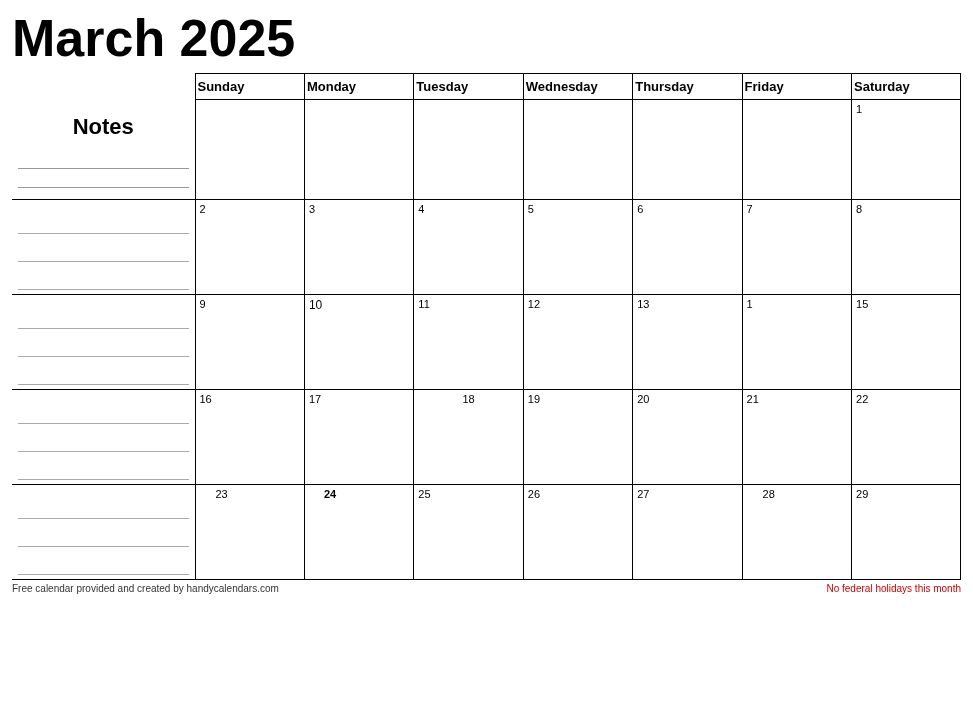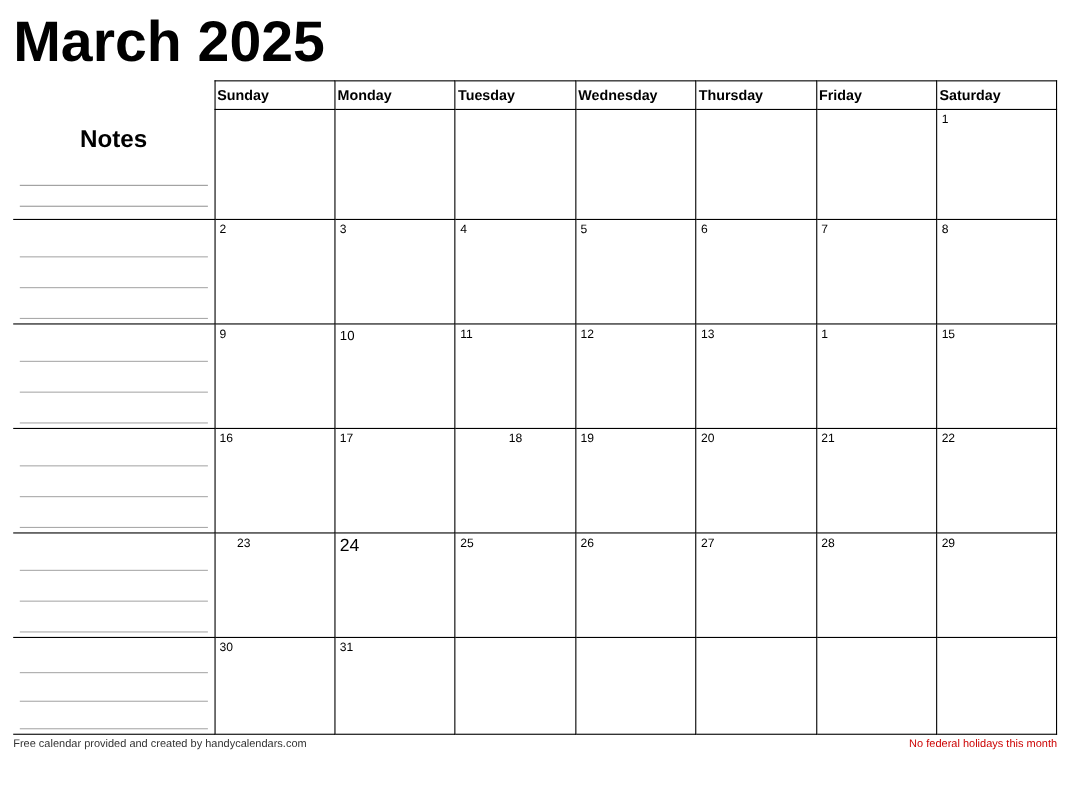--- a/index.html
+++ b/index.html
@@ -146,42 +146,26 @@
       </tr>
       <tr>
         <td style="border-right: 1px solid rgb(0, 0, 0); border-bottom: 1px solid rgb(0, 0, 0); vertical-align: top; height: 95px; position: relative; padding: 0px;">
           <div style="padding: 6px 6px 4px; height: 100%; display: flex; flex-direction: column;">
             <div style="border-bottom: 1px solid rgb(170, 170, 170); flex: 1 1 0%;"></div>
             <div style="border-bottom: 1px solid rgb(170, 170, 170); flex: 1 1 0%;"></div>
             <div style="border-bottom: 1px solid rgb(170, 170, 170); flex: 1 1 0%;"></div>
           </div>
         </td>
         <td style="border: 1px solid rgb(0, 0, 0); vertical-align: top; padding: 3px 20px; height: 95px; font-size: 11px;"><span>23</span></td>
-        <td style="border: 1px solid rgb(0, 0, 0); vertical-align: top; padding: 3px 4px; height: 95px; font-size: 16px;"><span>24</span></td>
+        <td style="border: 1px solid rgb(0, 0, 0); vertical-align: top; padding: 3px 19px; height: 95px; font-size: 11px; font-weight: bold;"><span>24</span></td>
         <td style="border: 1px solid rgb(0, 0, 0); vertical-align: top; padding: 3px 4px; height: 95px; font-size: 11px;"><span>25</span></td>
         <td style="border: 1px solid rgb(0, 0, 0); vertical-align: top; padding: 3px 4px; height: 95px; font-size: 11px;"><span>26</span></td>
         <td style="border: 1px solid rgb(0, 0, 0); vertical-align: top; padding: 3px 4px; height: 95px; font-size: 11px;"><span>27</span></td>
-        <td style="border: 1px solid rgb(0, 0, 0); vertical-align: top; padding: 3px 4px; height: 95px; font-size: 11px;"><span>28</span></td>
+        <td style="border: 1px solid rgb(0, 0, 0); vertical-align: top; padding: 3px 20px; height: 95px; font-size: 11px;"><span>28</span></td>
         <td style="border: 1px solid rgb(0, 0, 0); vertical-align: top; padding: 3px 4px; height: 95px; font-size: 11px;"><span>29</span></td>
-      </tr>
-      <tr>
-        <td style="border-right: 1px solid rgb(0, 0, 0); border-bottom: 1px solid rgb(0, 0, 0); vertical-align: top; height: 88px; position: relative; padding: 0px;">
-          <div style="padding: 6px 6px 4px; height: 100%; display: flex; flex-direction: column;">
-            <div style="border-bottom: 1px solid rgb(170, 170, 170); flex: 1 1 0%;"></div>
-            <div style="border-bottom: 1px solid rgb(170, 170, 170); flex: 1 1 0%;"></div>
-            <div style="border-bottom: 1px solid rgb(170, 170, 170); flex: 1 1 0%;"></div>
-          </div>
-        </td>
-        <td style="border: 1px solid rgb(0, 0, 0); vertical-align: top; padding: 3px 4px; height: 88px; font-size: 11px;"><span>30</span></td>
-        <td style="border: 1px solid rgb(0, 0, 0); vertical-align: top; padding: 3px 4px; height: 88px; font-size: 11px;"><span>31</span></td>
-        <td style="border: 1px solid rgb(0, 0, 0); vertical-align: top; padding: 3px 4px; height: 88px; font-size: 11px;"></td>
-        <td style="border: 1px solid rgb(0, 0, 0); vertical-align: top; padding: 3px 4px; height: 88px; font-size: 11px;"></td>
-        <td style="border: 1px solid rgb(0, 0, 0); vertical-align: top; padding: 3px 4px; height: 88px; font-size: 11px;"></td>
-        <td style="border: 1px solid rgb(0, 0, 0); vertical-align: top; padding: 3px 4px; height: 88px; font-size: 11px;"></td>
-        <td style="border: 1px solid rgb(0, 0, 0); vertical-align: top; padding: 3px 4px; height: 88px; font-size: 11px;"></td>
       </tr>
     </tbody>
 </table>
 
 <div id="footer">
   <span>Free calendar provided and created by handycalendars.com</span>
   <span class="right">No federal holidays this month</span>
 </div>
 
 </body></html>

